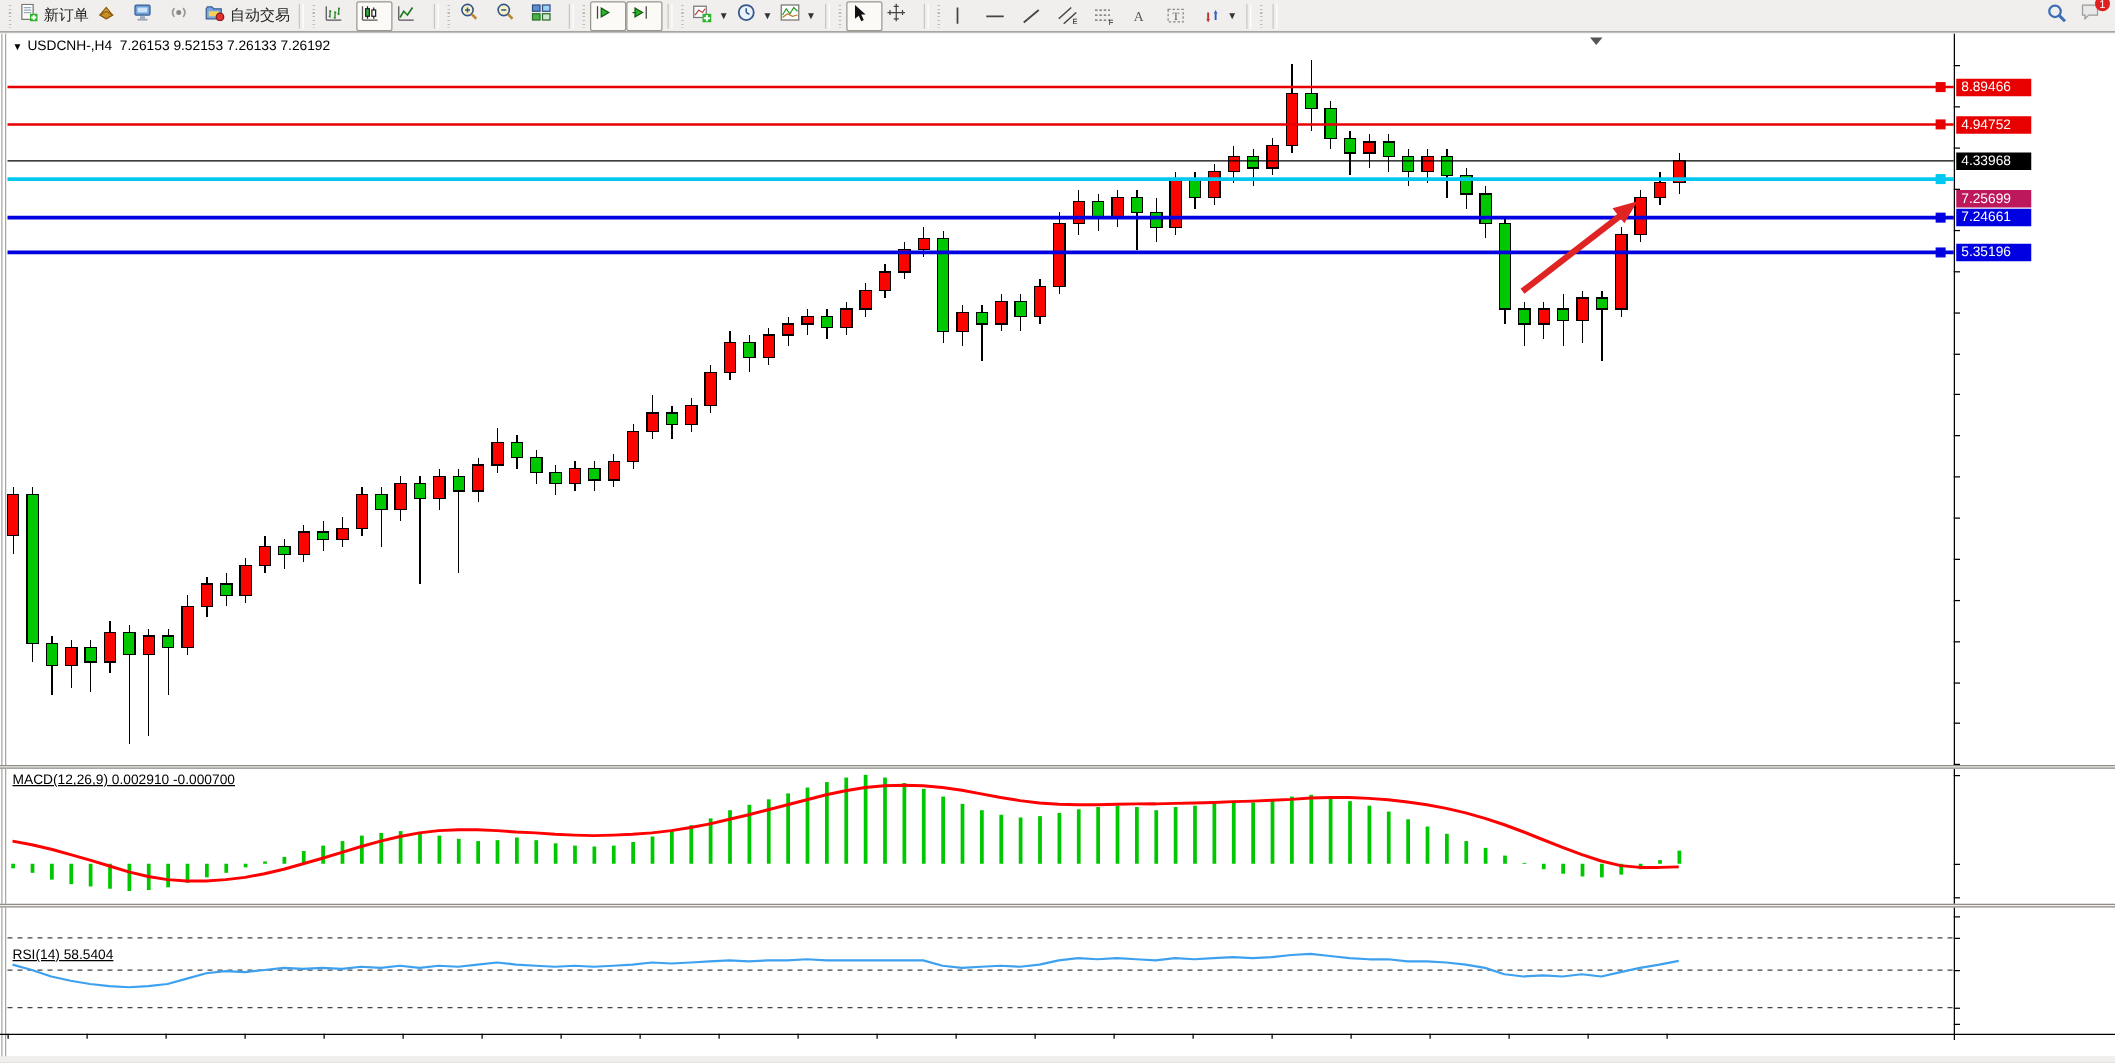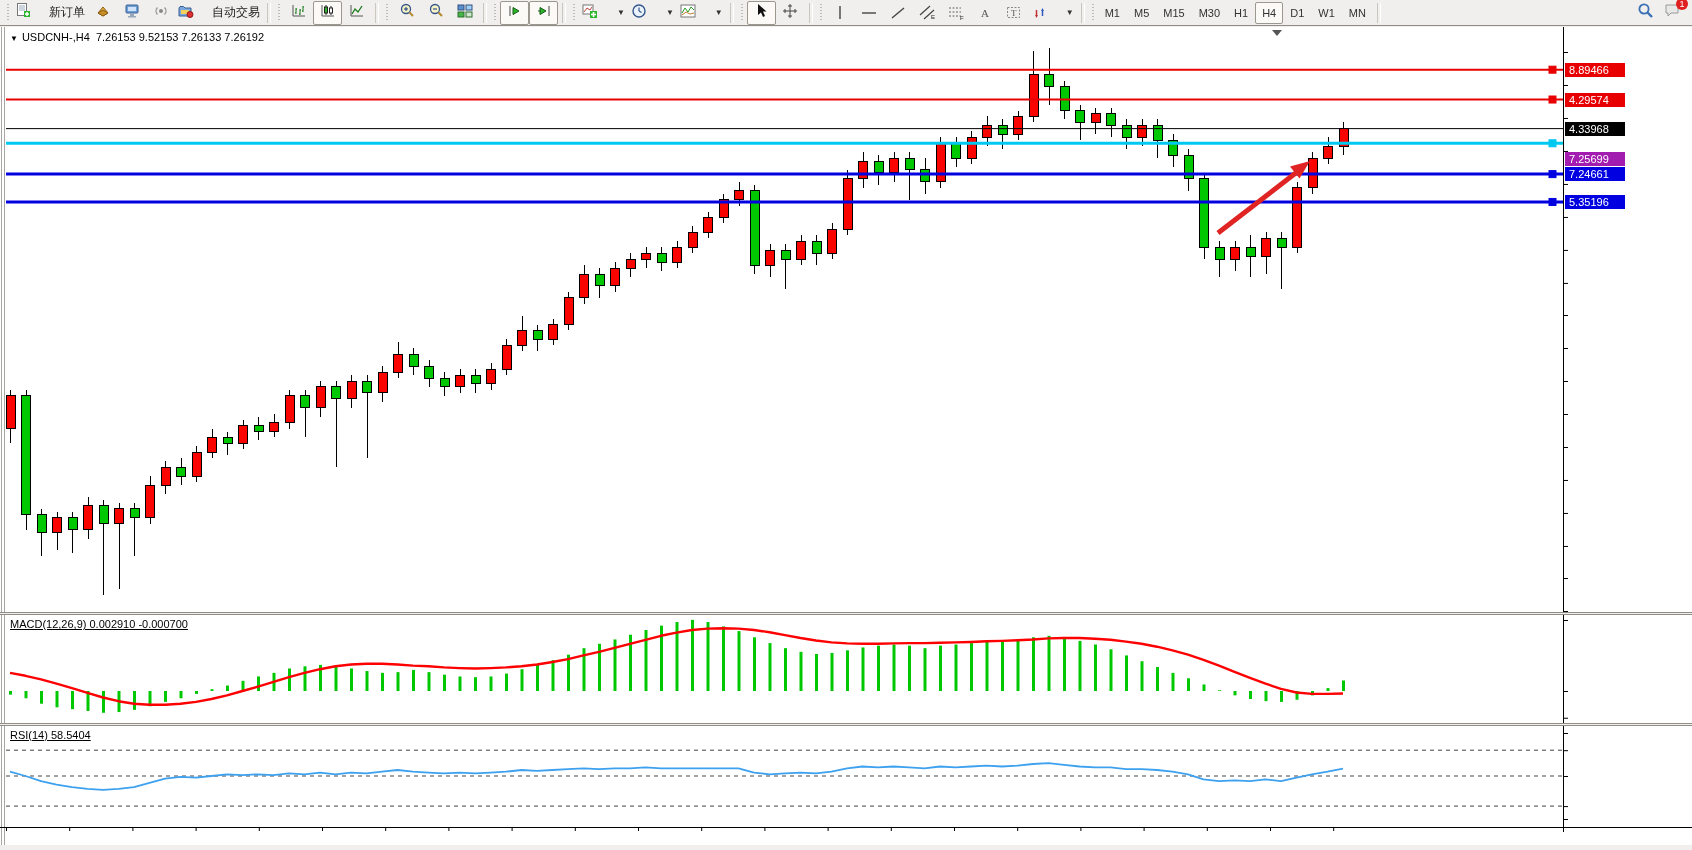--- a/index.html
+++ b/index.html
@@ -6,22 +6,22 @@
   #stage{position:relative;width:1692px;height:850px;background:#f0efee;overflow:hidden;
          font-family:"Liberation Sans",sans-serif;}
   
   #toolbar{position:absolute;left:0;top:0;width:1692px;height:26px;background:#f0efee;
            display:flex;align-items:center;padding-left:4px;box-sizing:border-box;z-index:5;
            border-bottom:1px solid #8f8d86;}
   .grip{width:5px;height:18px;margin:0 2px;
         background-image:repeating-linear-gradient(#bdbbb4 0 1px,transparent 1px 3px);
         background-size:2px 100%;background-repeat:repeat-y;background-position:1px 0;}
   .sep{width:2px;height:20px;border-left:1px solid #c9c7c0;border-right:1px solid #ffffff;margin:0 4px;}
-  .tbtn{height:22px;min-width:23px;display:flex;align-items:center;justify-content:center;
-        gap:18px;padding:0 2px;border:1px solid transparent;border-radius:2px;color:#222;}
+  .tbtn{height:22px;min-width:23px;display:flex;align-items:center;justify-content:flex-start;
+        gap:4px;padding:0 2px;border:1px solid transparent;border-radius:2px;color:#222;}
   .tbtn.active{border:1px solid #9a988f;background:#fbfaf7;}
   .tbtn .lbl{font-size:12px;white-space:nowrap;}
   .caret{font-size:8px;color:#333;margin-left:1px;}
   .tf{font-size:11px;color:#333;padding:0 6px;height:20px;display:flex;align-items:center;
       border:1px solid transparent;border-radius:2px;}
   .tf.active{border:1px solid #9a988f;background:#fbfaf7;}
   #tb-right{margin-left:auto;display:flex;align-items:center;margin-right:10px;gap:10px;}
   .badge{position:absolute;right:-6px;top:-5px;background:#e02020;color:#fff;font-size:9px;
          width:12px;height:12px;border-radius:7px;display:flex;align-items:center;justify-content:center;}
   
@@ -295,31 +295,20 @@
           <line x1="4.5" y1="4" x2="4.5" y2="9" stroke="#c03030" stroke-width="1.5"></line>
           <polygon points="9,5 12,5 10.5,2" fill="#3058c0"></polygon>
           <line x1="10.5" y1="5" x2="10.5" y2="10" stroke="#3058c0" stroke-width="1.5"></line>
         </svg>
       <span class="caret">▼</span>
     </div>
 
     <span class="sep"></span>
       <span class="grip"></span>
 
-    <div id="tf-group" style="display: flex;">
-        <div class="tf">M1</div>
-        <div class="tf">M5</div>
-        <div class="tf">M15</div>
-        <div class="tf">M30</div>
-        <div class="tf">H1</div>
-        <div class="tf active">H4</div>
-        <div class="tf">D1</div>
-        <div class="tf">W1</div>
-        <div class="tf">MN</div>
-      </div>
 
     <span class="sep"></span>
 
     <div id="tb-right">
       <span>
         <svg width="17" height="17" viewBox="0 0 17 17">
             <circle cx="7" cy="7" r="4.6" fill="none" stroke="#3a6fb5" stroke-width="1.8"></circle>
             <line x1="10.5" y1="10.5" x2="15" y2="15" stroke="#3a6fb5" stroke-width="2.4"></line>
           </svg>
       </span>
@@ -682,21 +671,21 @@
       <g>
         <line x1="1218" y1="233" x2="1297" y2="172" stroke="#e02424" stroke-width="5"></line>
         <polygon points="1310,161 1299.5,178.5 1290,166.5" fill="#e02424"></polygon>
       </g>
     </svg>
 
   <div id="chart-header">
     <span class="tri">▼</span><span>USDCNH-,H4</span>&nbsp;&nbsp;<span>7.26153 9.52153 7.26133 7.26192</span>
   </div>
   <div class="panelabel" style="top:618px">MACD(12,26,9) 0.002910 -0.000700</div>
-  <div class="panelabel" style="top:729px">RSI(14) 58.5404</div>
+  <div class="panelabel" style="top:758px">RSI(14) 58.5404</div>
 
   <div id="price-axis">
       <div class="axlab" style="left: 1572px; top: 46px;">7.28770</div>
       <div class="axlab" style="left: 1572px; top: 78.9892px;">7.27660</div>
       <div class="axlab" style="left: 1572px; top: 111.978px;">7.26550</div>
       <div class="axlab" style="left: 1572px; top: 144.968px;">7.25440</div>
       <div class="axlab" style="left: 1572px; top: 177.957px;">7.24330</div>
       <div class="axlab" style="left: 1572px; top: 210.946px;">7.23220</div>
       <div class="axlab" style="left: 1572px; top: 243.935px;">7.22110</div>
       <div class="axlab" style="left: 1572px; top: 276.924px;">7.21000</div>
@@ -704,22 +693,22 @@
       <div class="axlab" style="left: 1572px; top: 342.011px;">7.18810</div>
       <div class="axlab" style="left: 1572px; top: 375px;">7.17700</div>
       <div class="axlab" style="left: 1572px; top: 407.99px;">7.16590</div>
       <div class="axlab" style="left: 1572px; top: 440.979px;">7.15480</div>
       <div class="axlab" style="left: 1572px; top: 473.968px;">7.14370</div>
       <div class="axlab" style="left: 1572px; top: 506.957px;">7.13260</div>
       <div class="axlab" style="left: 1572px; top: 539.946px;">7.12150</div>
       <div class="axlab" style="left: 1572px; top: 572.044px;">7.11070</div>
       <div class="axlab" style="left: 1572px; top: 605.033px;">7.09960</div>
       <div class="ptag" style="background: rgb(232, 0, 0); top: 62.6834px;">8.89466</div>
-      <div class="ptag" style="background: rgb(232, 0, 0); top: 92.5223px;">4.29574</div>
-      <div class="ptag" style="background: #a21caf; top: 152px;">7.25699</div>
+      <div class="ptag" style="background: rgb(232, 0, 0); top: 92.5223px;">4.94752</div>
+      <div class="ptag" style="background: #be185d; top: 152px;">7.25699</div>
       <div class="ptag" style="background: rgb(0, 0, 224); top: 167.119px;">7.24661</div>
       <div class="ptag" style="background: rgb(0, 0, 224); top: 194.967px;">5.35196</div>
       <div class="ptag" style="background: rgb(0, 0, 0); top: 121.618px;">4.33968</div>
       <div class="axlab" style="left: 1572px; top: 613.994px;">0.019561</div>
       <div class="axlab" style="left: 1572px; top: 685px;">0.00</div>
       <div class="axlab" style="left: 1572px; top: 711.742px;">-0.007367</div>
       <div class="axlab" style="left: 1572px; top: 727px;">100</div>
       <div class="axlab" style="left: 1572px; top: 744.2px;">80</div>
       <div class="axlab" style="left: 1572px; top: 770px;">50</div>
       <div class="axlab" style="left: 1572px; top: 800.1px;">15</div>

